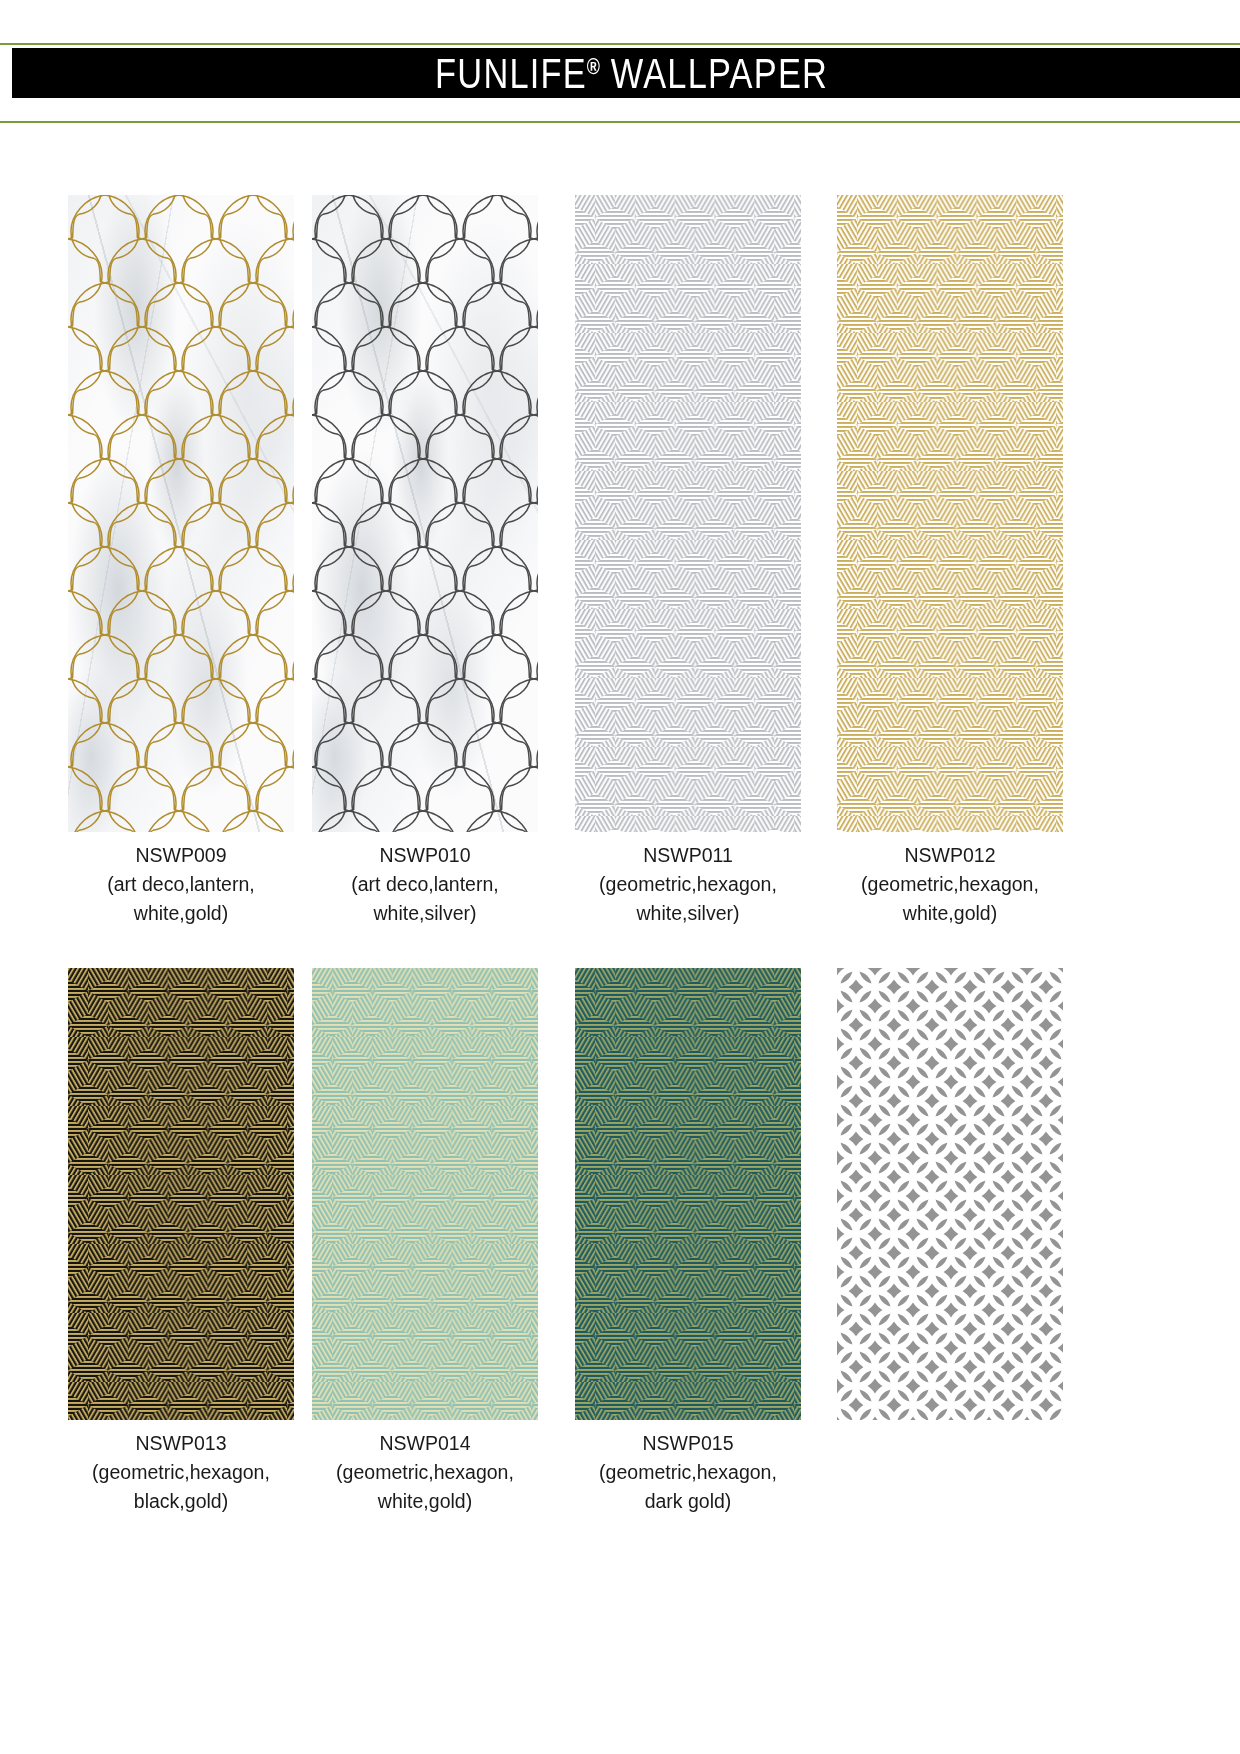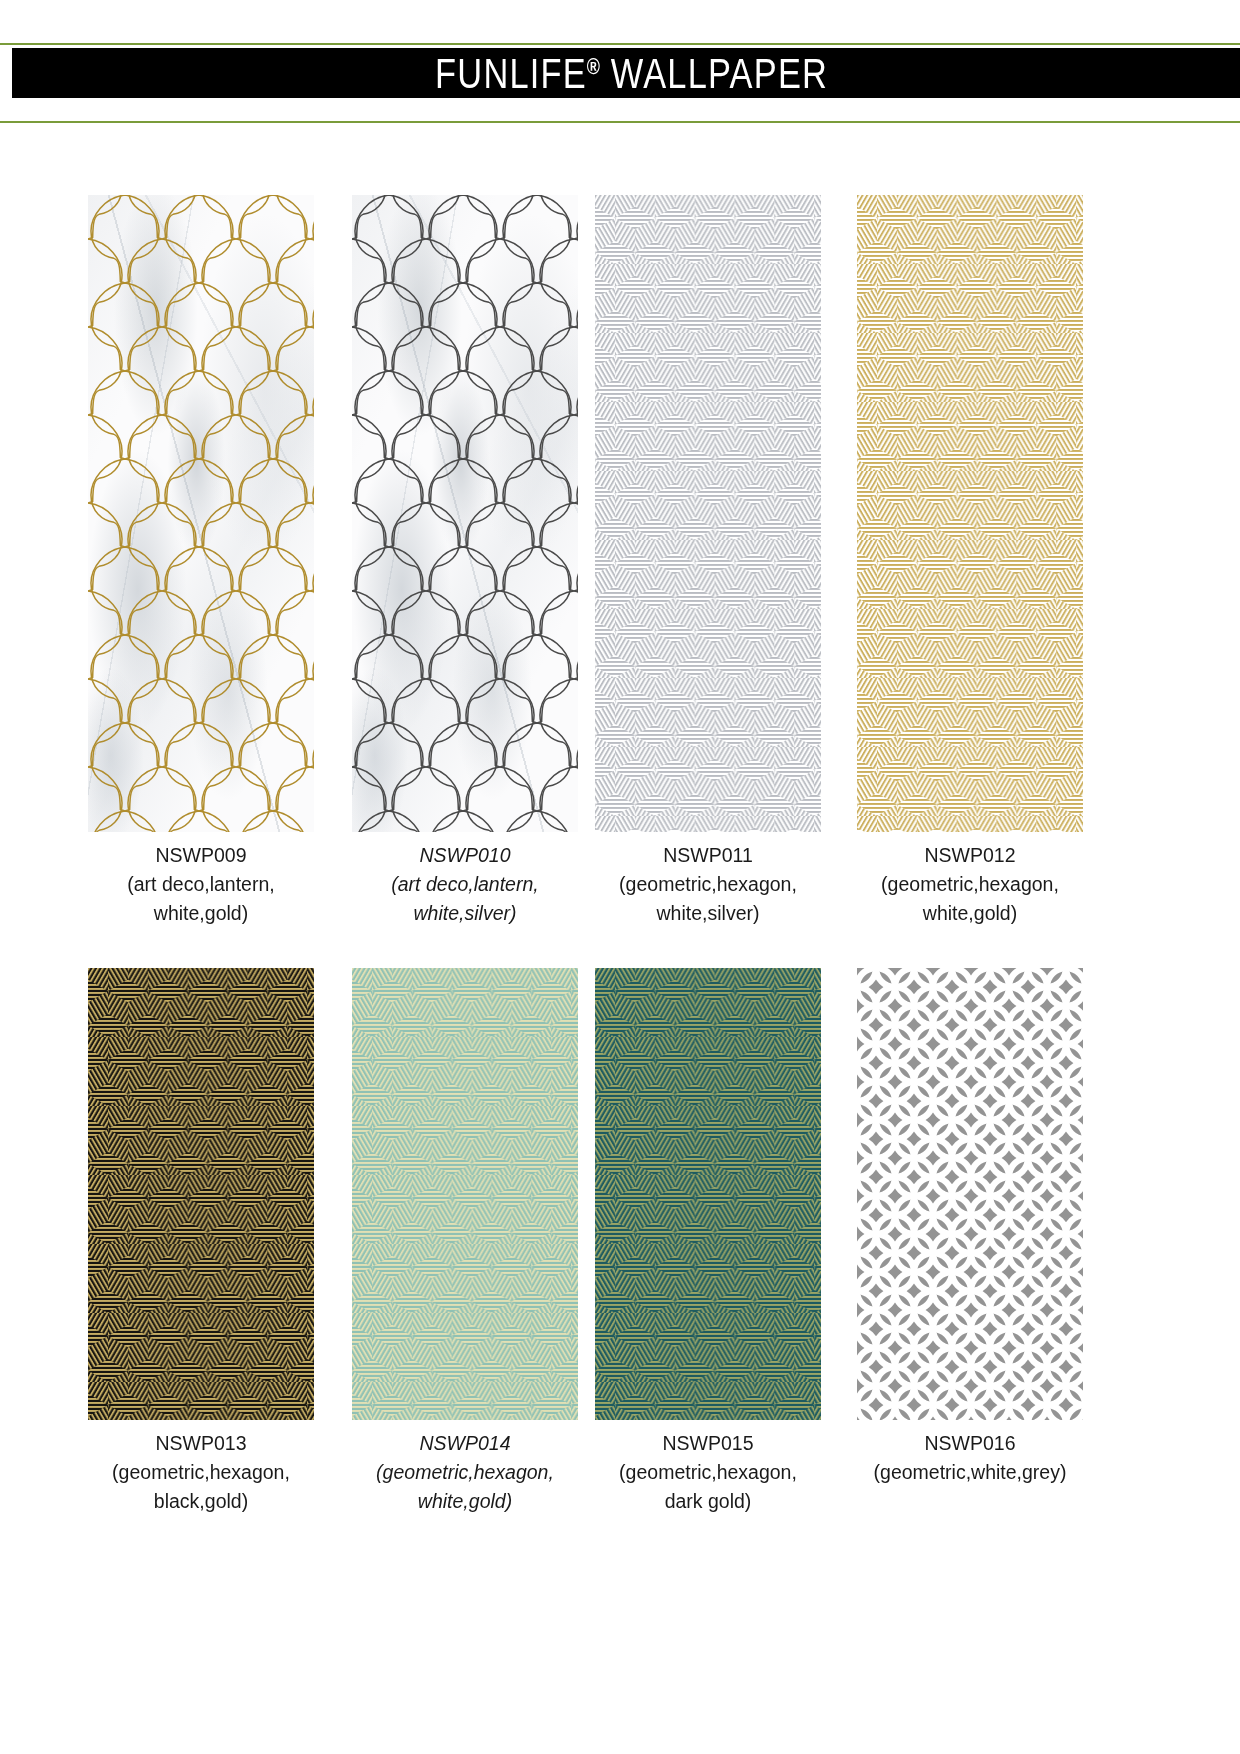--- a/index.html
+++ b/index.html
@@ -63,31 +63,30 @@
   
   .grid {
     position: absolute;
     top: 195px;
     left: 0;
     width: 1240px;
   }
   .row {
     position: relative;
     width: 1029px;
-    margin-left: 20px;
   }
   .row-1 { height: 773px; }
   .row-2 { height: 562px; }
 
   .cell {
     position: absolute;
     top: 0;
   }
   .cell.c0 { left: 68px; }
-  .cell.c1 { left: 332px; font-style: italic; }
+  .cell.c1 { left: 312px; }
   .cell.c2 { left: 575px; }
   .cell.c3 { left: 837px; }
 
   .swatch {
     width: 226px;
     position: relative;
     overflow: hidden;
     background: #ffffff;
   }
   .row-1 .swatch { height: 637px; }
@@ -427,21 +426,16 @@
                   <circle cx="38" cy="0" r="19" fill="none" stroke="#ffffff" stroke-width="6.4"></circle>
                   <circle cx="0" cy="38" r="19" fill="none" stroke="#ffffff" stroke-width="6.4"></circle>
                   <circle cx="38" cy="38" r="19" fill="none" stroke="#ffffff" stroke-width="6.4"></circle>
                   <circle cx="19" cy="19" r="19" fill="none" stroke="#ffffff" stroke-width="6.4"></circle>
                 </pattern>
               </defs>
               <rect width="226" height="452" fill="url(#shp7)"></rect>
             </svg>
           </div>
         </div>
-      <div class="caption">
-        <span class="code">NSWP016</span>
-        <span class="desc">(geometric,white,grey)</span>
-        <span class="desc"></span>
-      </div>
     </div>
   </div>
 
 </div>
 
 </body></html>

